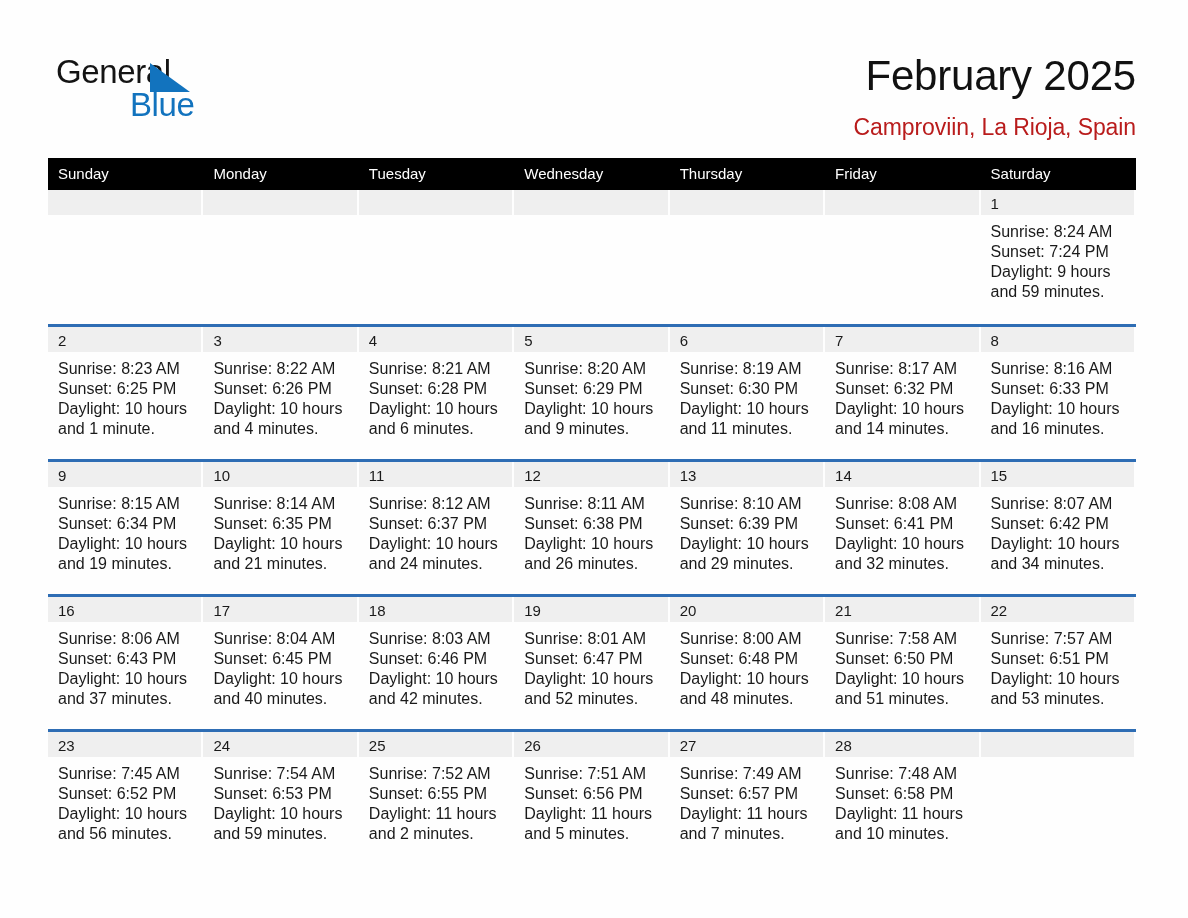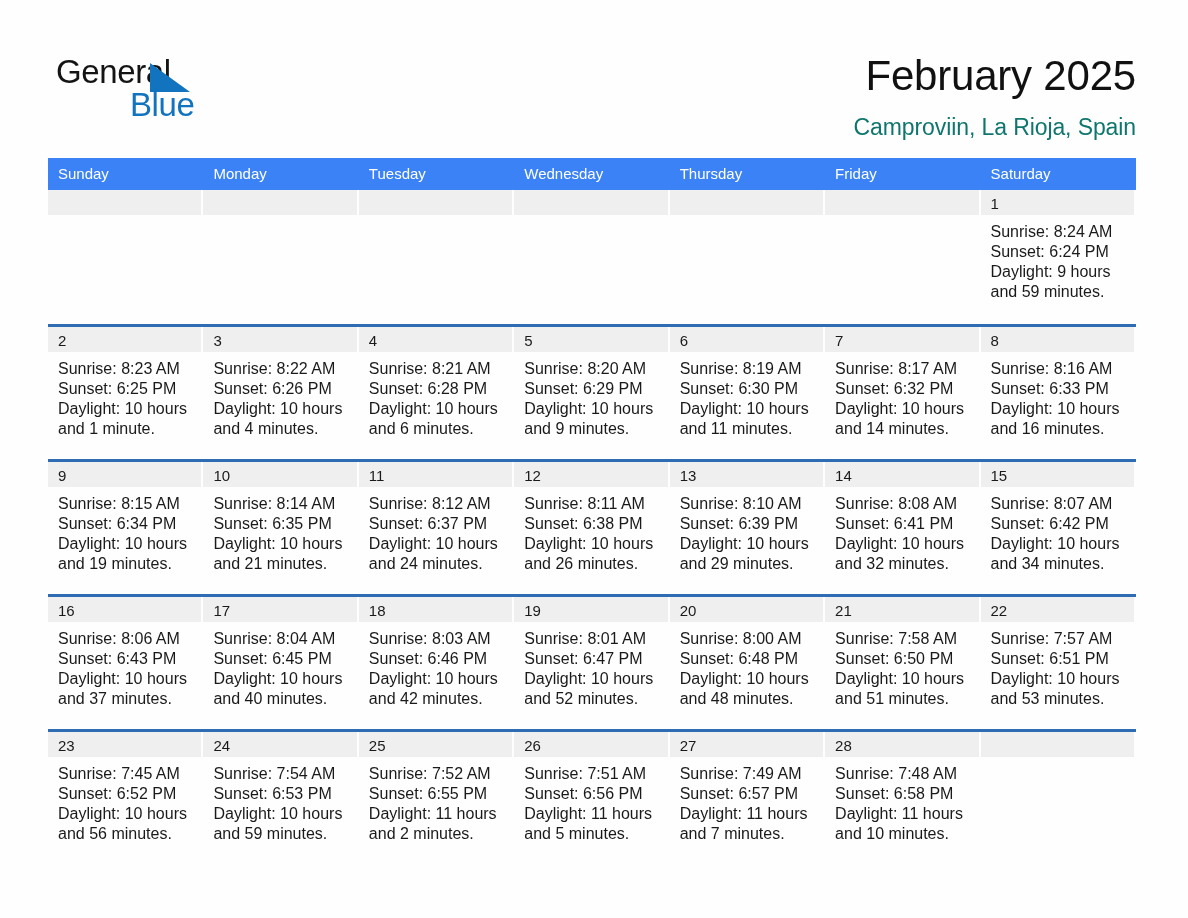--- a/index.html
+++ b/index.html
@@ -63,39 +63,39 @@
   .month-title {
     font-size: 42px;
     font-weight: normal;
     color: #111;
     line-height: 52px;
     letter-spacing: -0.2px;
   }
   .location-title {
     font-size: 23px;
     font-weight: normal;
-    color: #0f766e;
+    color: #b91c1c;
     line-height: 34px;
     margin-top: 8px;
     letter-spacing: -0.1px;
   }
 
   
   .calendar {
     position: absolute;
     left: 48px; top: 158px;
     width: 1088px;
   }
   table.cal {
     width: 1088px;
     border-collapse: collapse;
     table-layout: fixed;
   }
   table.cal th {
-    background: #3b82f6;
+    background: #000000;
     color: #FFFFFF;
     font-size: 15px;
     font-weight: normal;
     text-align: left;
     padding: 7px 0 8px 10px;
     height: 30px;
     border: none;
   }
   td.daycell {
     vertical-align: top;
@@ -181,21 +181,21 @@
               <div class="cell-body"></div>
             </td>
             <td class="daycell empty">
               <div class="dnum-band"></div>
               <div class="cell-body"></div>
             </td>
             <td class="daycell">
               <div class="dnum-band">1</div>
               <div class="cell-body">
                 <div>Sunrise: 8:24 AM</div>
-                <div>Sunset: 6:24 PM</div>
+                <div>Sunset: 7:24 PM</div>
                 <div>Daylight: 9 hours</div>
                 <div>and 59 minutes.</div>
               </div>
             </td>
           </tr>
           <tr class="week">
             <td class="daycell">
               <div class="dnum-band">2</div>
               <div class="cell-body">
                 <div>Sunrise: 8:23 AM</div>

